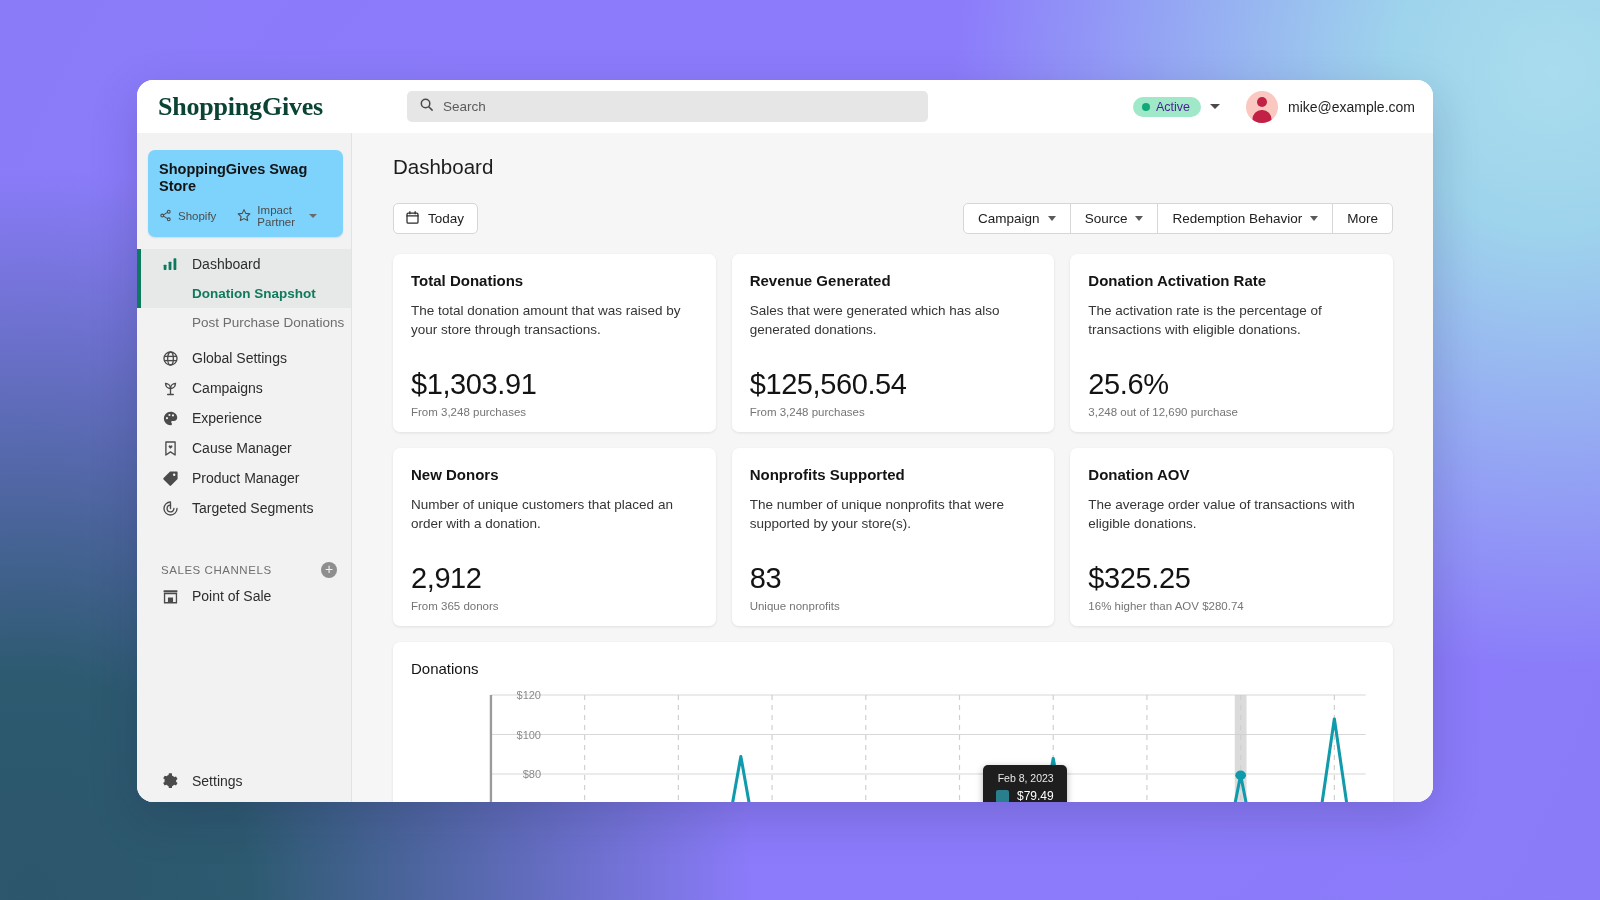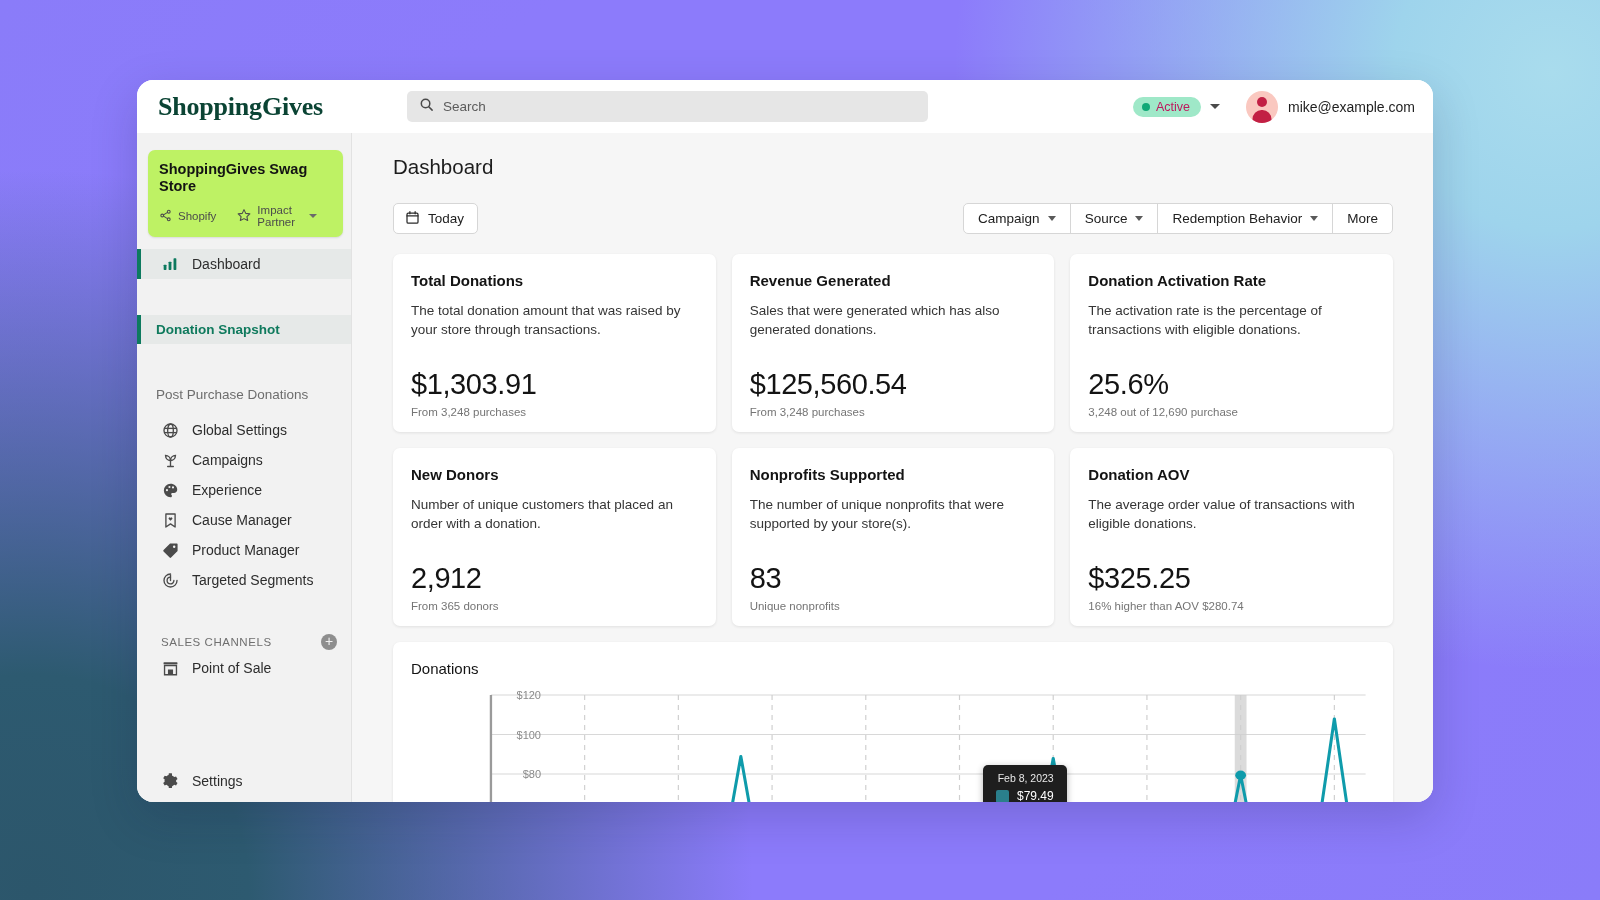--- a/index.html
+++ b/index.html
@@ -52,21 +52,21 @@
     border: none; outline: none; background: transparent;
     font-family: "Liberation Sans", sans-serif;
     font-size: 13.5px; color: #3c3c3c; width: 100%;
   }
   .search-input::placeholder { color: #5b5b5b; }
   .topbar-right {
     margin-left: auto; display: flex; align-items: center; gap: 26px;
   }
   .status-group { display: flex; align-items: center; gap: 9px; }
   .status-pill {
-    background: #9fe8c8; color: #be185d;
+    background: #9fe8c8; color: #4c1d95;
     border-radius: 11px; height: 20px;
     display: flex; align-items: center; gap: 6px;
     padding: 0 11px 0 9px;
     font-size: 12.5px;
   }
   .status-dot { width: 8px; height: 8px; border-radius: 50%; background: #12a877; }
   .caret {
     width: 0; height: 0; border-left: 5px solid transparent;
     border-right: 5px solid transparent; border-top: 5.5px solid #4a4a4a;
   }
@@ -94,21 +94,21 @@
   .sidebar {
     width: 215px; flex: 0 0 215px;
     background: #f2f2f2;
     border-right: 1px solid #e2e2e2;
     display: flex; flex-direction: column;
     padding-top: 10px;
     position: relative;
   }
   .store-card {
     margin: 7px 8px 10px 11px;
-    background: #bef264; border-radius: 7px;
+    background: #7dd3fc; border-radius: 7px;
     padding: 11px 26px 9px 11px;
     box-shadow: 0 1px 2px rgba(0,0,0,.1);
   }
   .store-name {
     font-size: 14.5px; font-weight: 700; color: #131313;
     line-height: 1.18; margin-bottom: 9px;
   }
   .store-meta { display: flex; align-items: center; gap: 7px; }
   .store-meta-item {
     display: flex; align-items: center; gap: 6px;
@@ -121,21 +121,21 @@
     font-size: 14px; color: #2d2d2d;
     position: relative;
   }
   .nav-item.active { background: #e6e9e8; }
   .nav-item.active::before {
     content:""; position:absolute; left:0; top:0; bottom:0;
     width: 4px; background:#0d7a5f;
   }
   .nav-sub {
     height: 29px; display: flex; align-items: center;
-    padding-left: 19px; font-size: 13.5px; margin-top: 36px;
+    padding-left: 55px; font-size: 13.5px;
   }
   .nav-sub.active { background:#e6e9e8; color:#0f7a5d; font-weight:600; }
   .nav-sub.active::before {
     content:""; position:absolute; left:0; width:4px; top:0; bottom:0;
   }
   .nav-sub-wrap { position: relative; }
   .nav-sub-wrap.highlighted::before {
     content:""; position:absolute; left:0; top:0; bottom:0;
     width:4px; background:#0d7a5f;
   }

